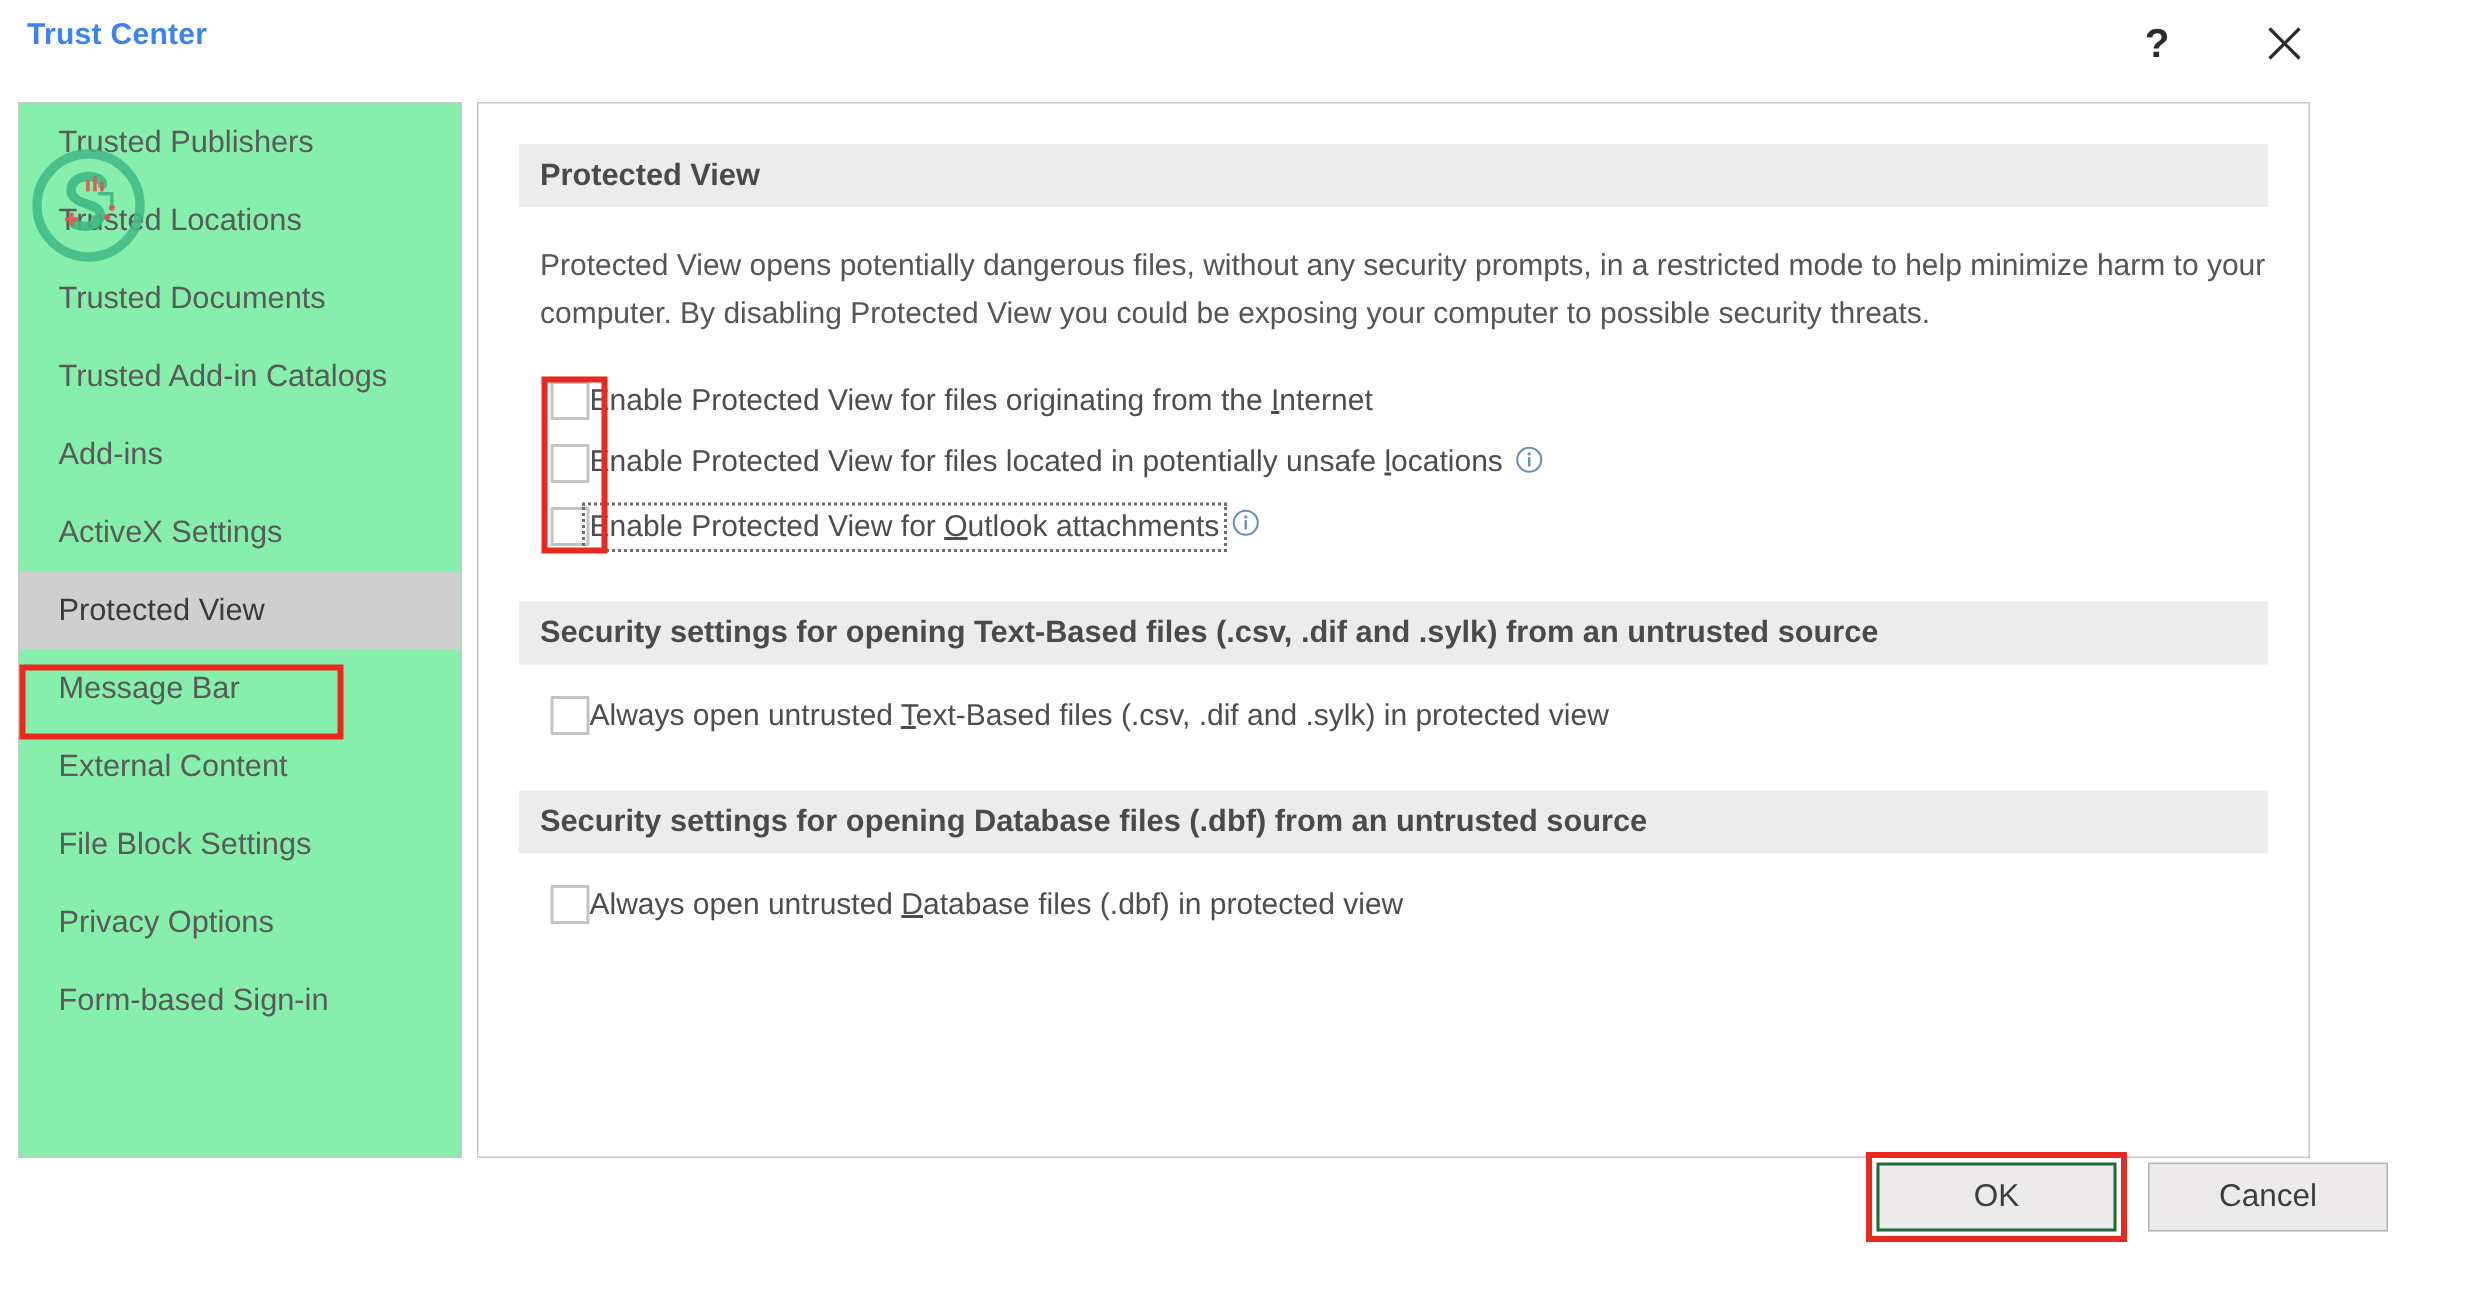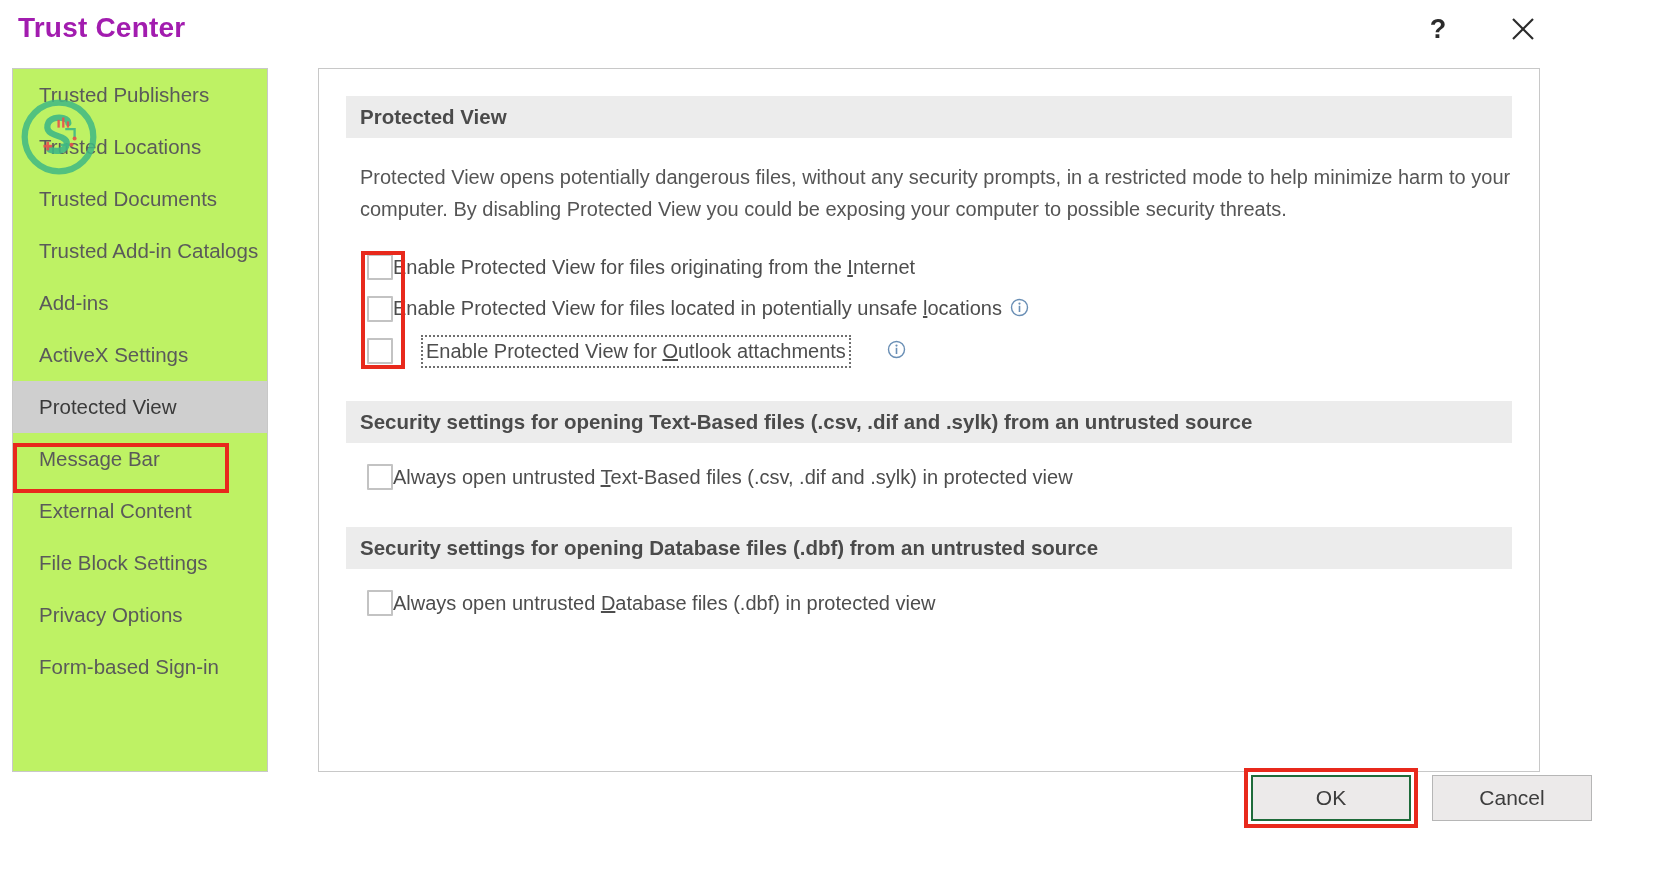--- a/index.html
+++ b/index.html
@@ -17,40 +17,40 @@
   }
 
   
   .titlebar {
     position: absolute; left: 0; top: 0;
     width: 1654px; height: 58px;
     background: #ffffff;
   }
   .title-text {
     position: absolute; left: 18px; top: 12px;
-    font-size: 28px; font-weight: bold; color: #a21caf;
+    font-size: 20px; font-weight: bold; color: #3b82f6;
     letter-spacing: .2px;
   }
   .win-btn {
     position: absolute; top: 6px;
     width: 46px; height: 46px;
     display: flex; align-items: center; justify-content: center;
     color: #2b2b2b; background: transparent; border: none;
     font-family: "Liberation Sans", sans-serif;
     cursor: pointer;
   }
   .help-btn  { left: 1415px; font-size: 27px; font-weight: bold; }
   .close-btn { left: 1500px; }
   .close-btn svg { display: block; }
 
   
   .sidebar {
     position: absolute; left: 12px; top: 68px;
-    width: 256px; height: 704px;
-    background: #bef264;
+    width: 296px; height: 704px;
+    background: #86efac;
     border: 1px solid #c8c8c8;
     overflow: hidden;
   }
   .side-item {
     position: relative;
     height: 52px;
     display: flex; align-items: center;
     padding-left: 26px;
     font-size: 20.5px;
     color: #5a5a5a;
@@ -259,21 +259,21 @@
 
     <div class="cbrow" style="left:48px; top:227px;">
       <span class="cbox"></span>
       <span class="cblabel"><span>Enable Protected View for files located in potentially unsafe </span><u>l</u><span>ocations</span><span class="info-icon"><svg width="19" height="19" viewBox="0 0 19 19">
               <circle cx="9.5" cy="9.5" r="8" fill="none" stroke="#6a8fb5" stroke-width="1.4"></circle>
               <circle cx="9.5" cy="5.6" r="1.1" fill="#6a8fb5"></circle>
               <rect x="8.7" y="7.8" width="1.6" height="6.2" fill="#6a8fb5"></rect>
             </svg></span></span>
     </div>
 
-    <div class="cbrow" style="left:48px; top:269px;gap:33px;">
+    <div class="cbrow" style="left:48px; top:269px;">
       <span class="cbox"></span>
       <span class="cblabel focus-outline"><span>Enable Protected View for </span><u>O</u><span>utlook attachments</span></span>
       <span class="info-icon"><svg width="19" height="19" viewBox="0 0 19 19">
           <circle cx="9.5" cy="9.5" r="8" fill="none" stroke="#6a8fb5" stroke-width="1.4"></circle>
           <circle cx="9.5" cy="5.6" r="1.1" fill="#6a8fb5"></circle>
           <rect x="8.7" y="7.8" width="1.6" height="6.2" fill="#6a8fb5"></rect>
         </svg></span>
     </div>
 
     <div class="band" style="top:332px;text-align:right;">Security settings for opening Text-Based files (.csv, .dif and .sylk) from an untrusted source</div>

